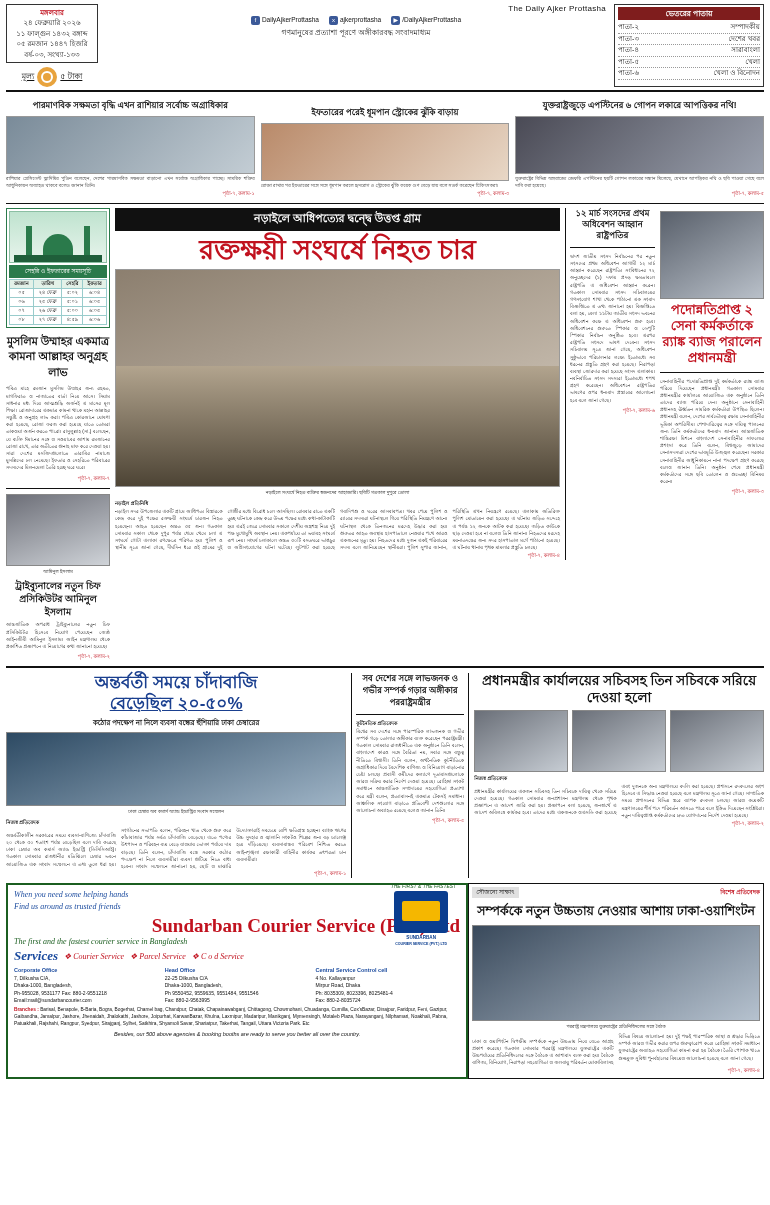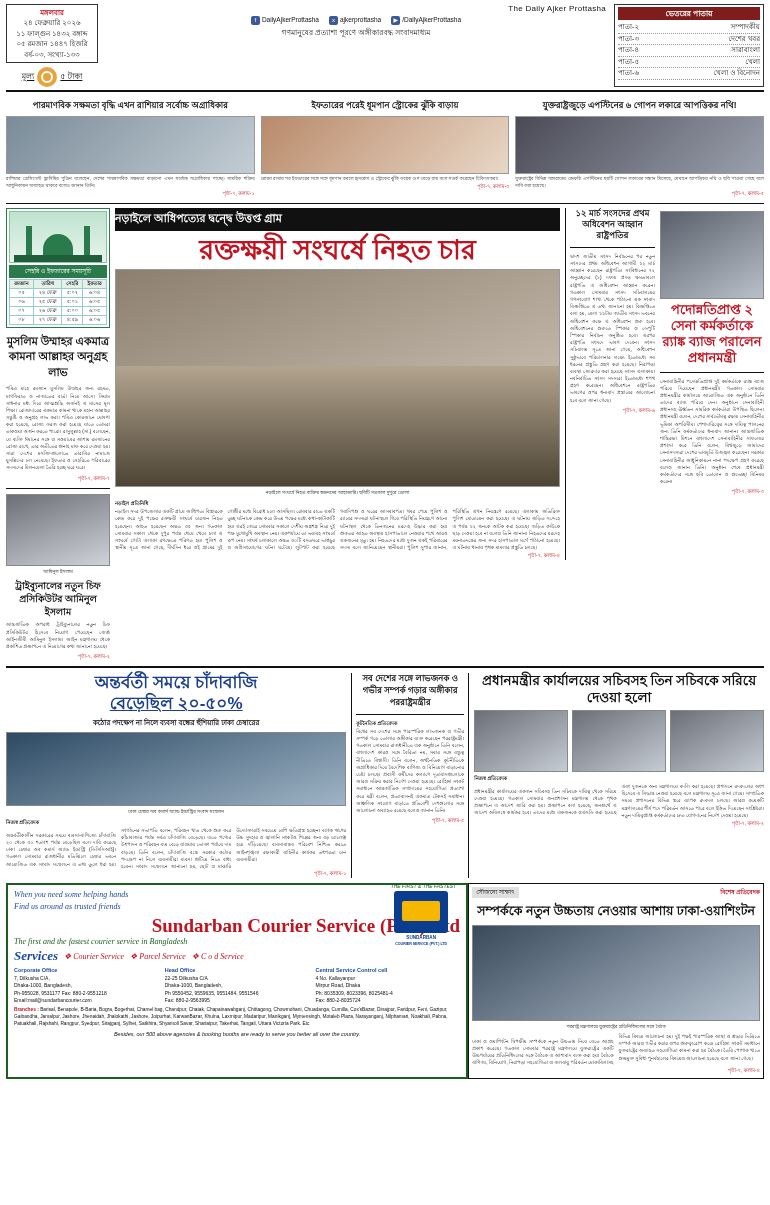--- a/index.html
+++ b/index.html
@@ -32,21 +32,21 @@
   .mh-social { display:flex; justify-content:center; gap:10px; font-size:6.5px; margin-top:3px; align-items:center; }
   .mh-social span.ic { display:inline-block; width:9px; height:9px; border-radius:2px; background:#3b5998; color:#fff; font-size:6px; line-height:9px; text-align:center; margin-right:2px; }
   .mh-social .yt { background:#c00; border-radius:3px; }
   .mh-social .tw { background:#111; }
 
   .mh-right { width:150px; border:1px solid #333; font-size:7px; padding:2px 3px; line-height:1.5; }
   .mh-right .hd { background:#7f1d1d; color:#fff; text-align:center; font-weight:bold; font-size:7.5px; padding:1px 0; margin-bottom:2px; }
   .mh-right .row { display:flex; justify-content:space-between; border-bottom:1px dotted #999; }
 
   
-  .teasers { display:flex; gap:6px; border-bottom:1px solid #111; padding:4px 0 5px; margin-top:3px; }
+  .teasers { display:flex; gap:6px; border-bottom:1px solid #111; padding:4px 0 5px; margin-top:3px;align-items:flex-end; }
   .teaser { flex:1; }
   .teaser h3 { font-size:8.5px; margin:0 0 3px; text-align:center; font-weight:bold; }
   .teaser .ph { width:100%; height:58px; background:linear-gradient(135deg,#7a8b99,#c3cdd4); border:1px solid #999; }
   .teaser .ph.p2 { background:linear-gradient(135deg,#b98a6a,#e8d7c6); }
   .teaser .ph.p3 { background:linear-gradient(135deg,#4a4a55,#9aa0ad); }
   .teaser .cap { font-size:4.6px; line-height:1.45; color:#333; margin-top:2px; text-align:justify; }
   .teaser .cont { font-size:5px; text-align:right; color:#c1121f; }
 
   
   .main { display:flex; gap:5px; margin-top:4px; }
@@ -67,21 +67,21 @@
   table.prayer th { background:#e3f1e8; }
 
   .lead-left { font-size:11px; font-weight:bold; text-align:center; line-height:1.45; margin:6px 0 4px; }
   .body-sm { font-size:4.8px; line-height:1.5; text-align:justify; column-gap:4px; }
   .body-sm p { margin:0 0 3px; }
   .portrait { width:100%; height:72px; background:linear-gradient(160deg,#6d6f78,#cfd3d8); border:1px solid #888; margin-top:4px; }
   .pname { font-size:4.6px; text-align:center; margin-top:2px; }
   .lead-left2 { font-size:9.5px; font-weight:bold; text-align:center; line-height:1.4; margin:3px 0; }
 
   
-  .kicker { background:#111; color:#fff; font-size:11px; font-weight:bold; text-align:left; padding:2px 0; }
+  .kicker { background:#111; color:#fff; font-size:11px; font-weight:bold; text-align:center; padding:2px 0; }
   .mega { font-size:27px; font-weight:bold; color:#c1121f; text-align:center; line-height:1.1; margin:5px 0 4px; }
   .photo-main { width:100%; height:218px; background:linear-gradient(160deg,#8c7f6f,#d9cfc2); border:1px solid #999; position:relative; }
   .photo-main .ppl { position:absolute; bottom:0; left:0; right:0; height:120px; background:linear-gradient(0deg,#4d4435,#b2a48e); }
   .photo-cap { font-size:4.6px; text-align:center; margin:2px 0 3px; }
   .cols4 { column-count:4; column-gap:5px; font-size:4.8px; line-height:1.5; text-align:justify; }
   .cols4 p { margin:0 0 3px; }
   .cols3 { column-count:3; column-gap:5px; font-size:4.8px; line-height:1.5; text-align:justify; }
   .cols2 { column-count:2; column-gap:5px; font-size:4.8px; line-height:1.5; text-align:justify; }
   .byline { font-size:5px; font-weight:bold; }
   .contd { color:#c1121f; font-size:5px; text-align:right; }

